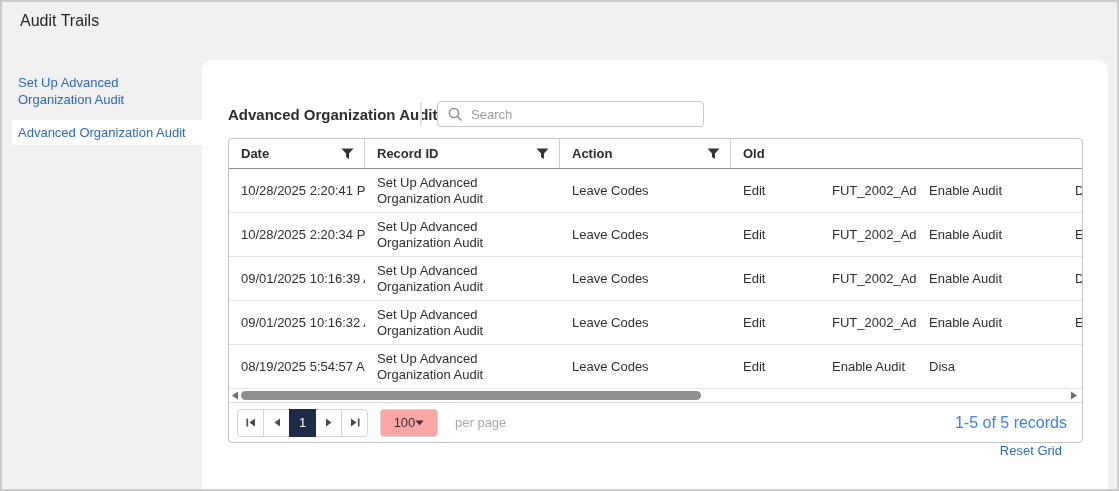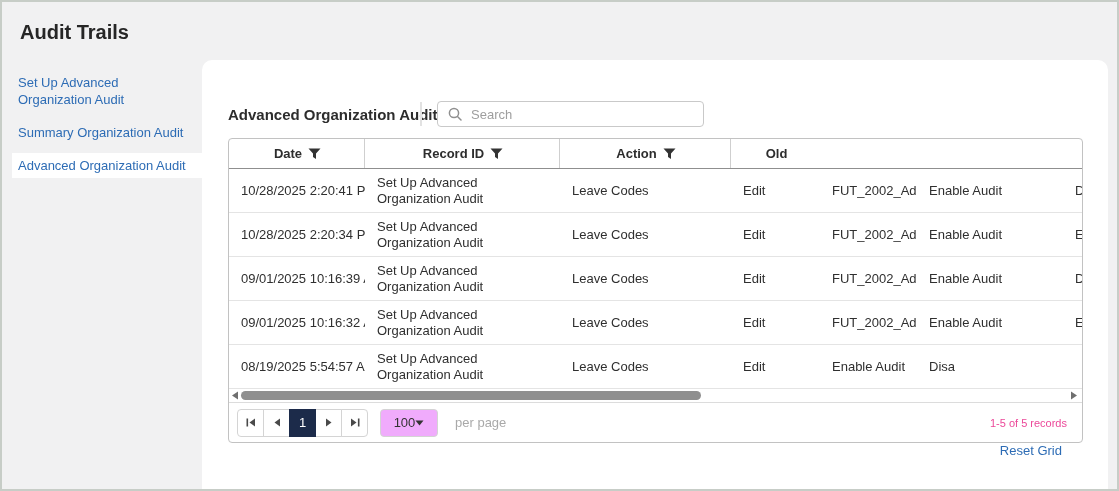--- a/index.html
+++ b/index.html
@@ -5,22 +5,22 @@
   * { margin:0; padding:0; box-sizing:border-box; }
   html,body { width:1119px; height:491px; }
   body {
     font-family:"Liberation Sans", sans-serif;
     background:#f1f1f2;
     position:relative;
     overflow:hidden;
     border:2px solid #c7cdc7;
   }
   .page-title {
-    position:absolute; left:18px; top:19px;
-    font-size:20px; font-weight:700; color:#262626;
+    position:absolute; left:18px; top:10px;
+    font-size:16px; font-weight:400; color:#262626;
   }
   
   .sidebar {
     position:absolute; left:0; top:58px; width:200px; bottom:0;
   }
   .side-item {
     display:block; color:#2d6cb5; font-size:13px; line-height:17px;
     padding:4px 6px 4px 16px; cursor:pointer;
   }
   .side-item.one { margin-top:10px; width:190px; }
@@ -55,21 +55,21 @@
   .grid-table {
     position:absolute; left:26px; top:78px; width:855px;
     border:1px solid #c2c2c2; border-radius:4px; overflow:hidden; background:#fff;
   }
   .t-head, .t-row {
     display:grid;
     grid-template-columns:136px 195px 171px 89px 97px 146px 30px;
   }
   .t-head { height:30px; border-bottom:1px solid #8f8f8f; }
   .th {
-    display:flex; align-items:center; justify-content:center;
+    display:flex; align-items:center; justify-content:space-between;
     padding:0 10px 0 12px; border-right:1px solid #cfcfcf;
     font-size:13px; font-weight:bold; color:#2d2d2d; white-space:nowrap; overflow:hidden;
   }
   .th:last-child { border-right:none; }
   .th .flt { flex:0 0 auto; margin-left:6px; cursor:pointer; }
   .t-row { height:44px; border-bottom:1px solid #e4e4e4; }
   .t-row:last-child { border-bottom:none; }
   .td {
     display:flex; align-items:center; padding:0 12px;
     font-size:13px; color:#2f2f2f; white-space:nowrap; overflow:hidden;
@@ -92,40 +92,39 @@
   .pg-btn {
     width:27px; height:28px; background:#fff; border:1px solid #d4d4d4;
     display:flex; align-items:center; justify-content:center;
     margin-left:-1px; cursor:pointer; font-size:13px;
   }
   .pg-btn:first-child { border-radius:4px 0 0 4px; margin-left:0; }
   .pg-btn:last-child  { border-radius:0 4px 4px 0; }
   .pg-btn.current { background:#1c2b4a; border-color:#1c2b4a; color:#fff; z-index:1; }
   .page-size {
     width:58px; height:28px; margin-left:12px;
-    border:1px solid #d4d4d4; border-radius:4px; background:#f0abfc;
+    border:1px solid #d4d4d4; border-radius:4px; background:#fca5a5;
     display:flex; align-items:center; justify-content:center; 
     font-size:13px; color:#333; cursor:pointer;
   }
   .per-page { margin-left:17px; font-size:13px; color:#a9a9a9; }
   .spacer { flex:1; }
-  .records { margin-right:15px; font-size:11px; color:#ec4899; }
+  .records { margin-right:15px; font-size:16px; color:#3b82f6; }
   .reset-grid {
     position:absolute; right:46px; top:383px;
     font-size:13px; color:#2d6cb5; cursor:pointer;padding-left:45px;
   }
 </style>
 </head>
 <body>
 
 <div class="page-title">Audit Trails</div>
 
 <div class="sidebar">
   <div class="side-item one">Set Up Advanced Organization Audit</div>
-  <div class="side-item gap">Summary Organization Audit</div>
   <div class="side-item active">Advanced Organization Audit</div>
 </div>
 
 <div class="panel">
 
   <div class="panel-title">Advanced Organization Audit</div>
   <div class="title-divider"></div>
 
   <div class="search-box">
     <svg width="14" height="14" viewBox="0 0 14 14">

